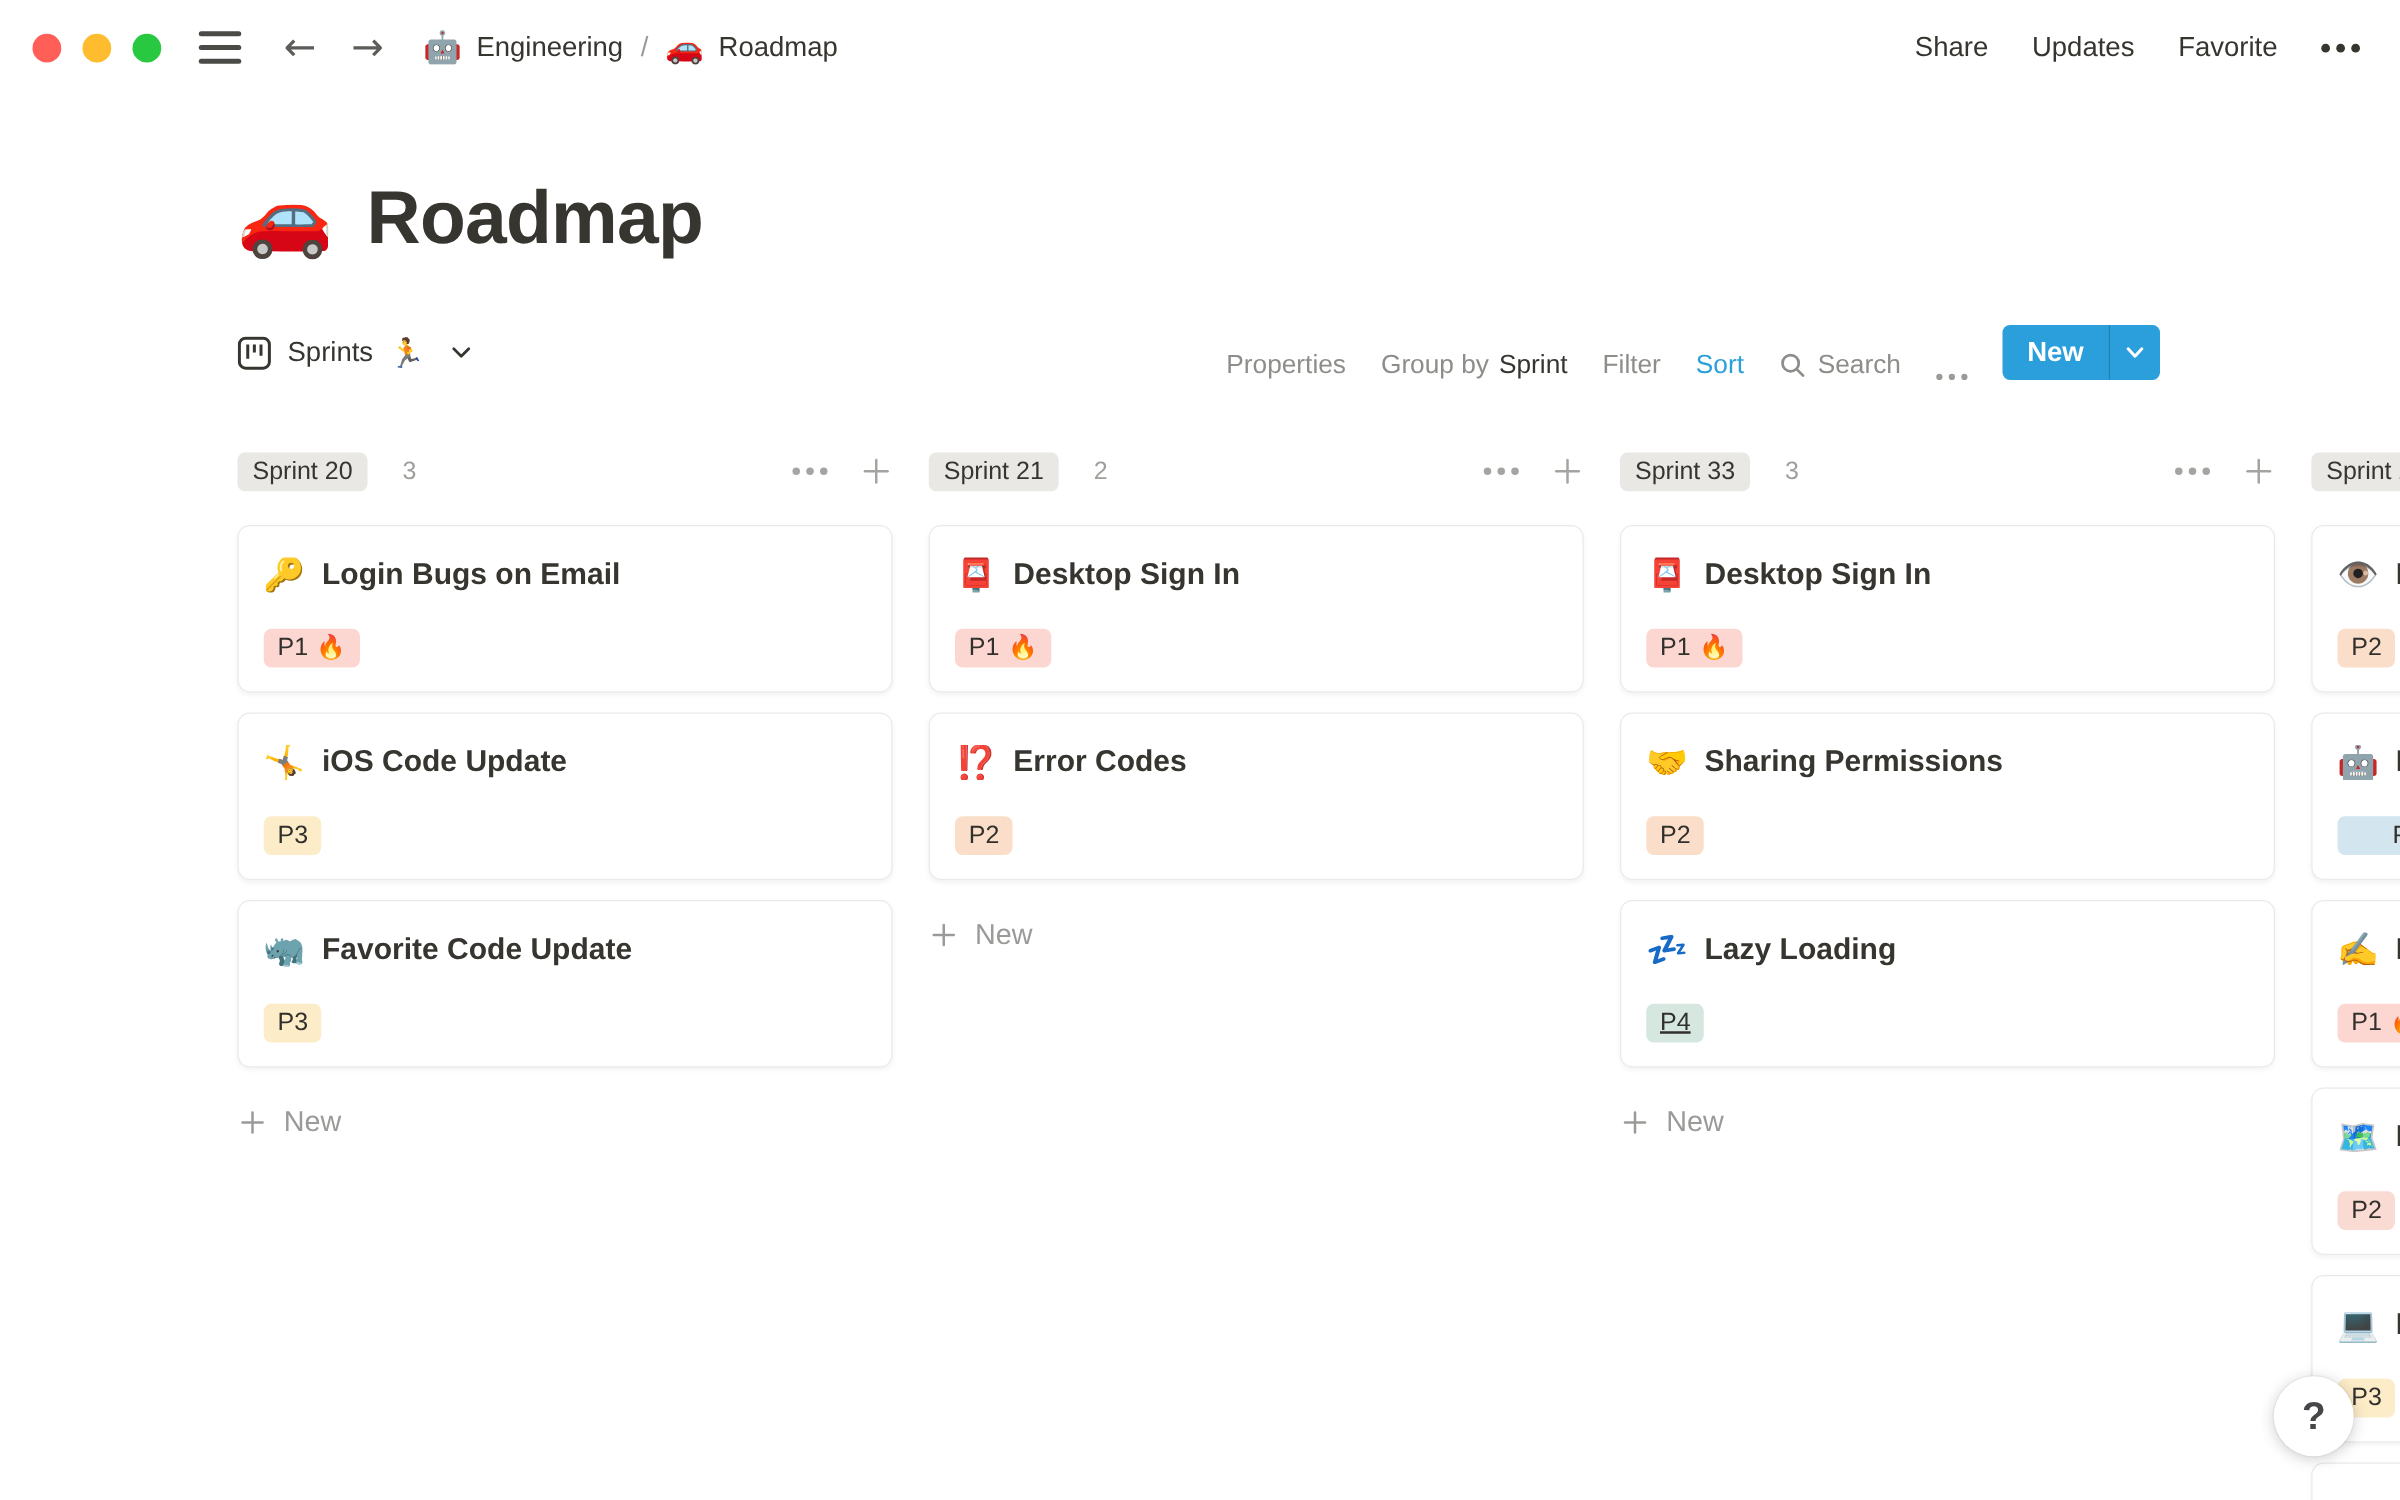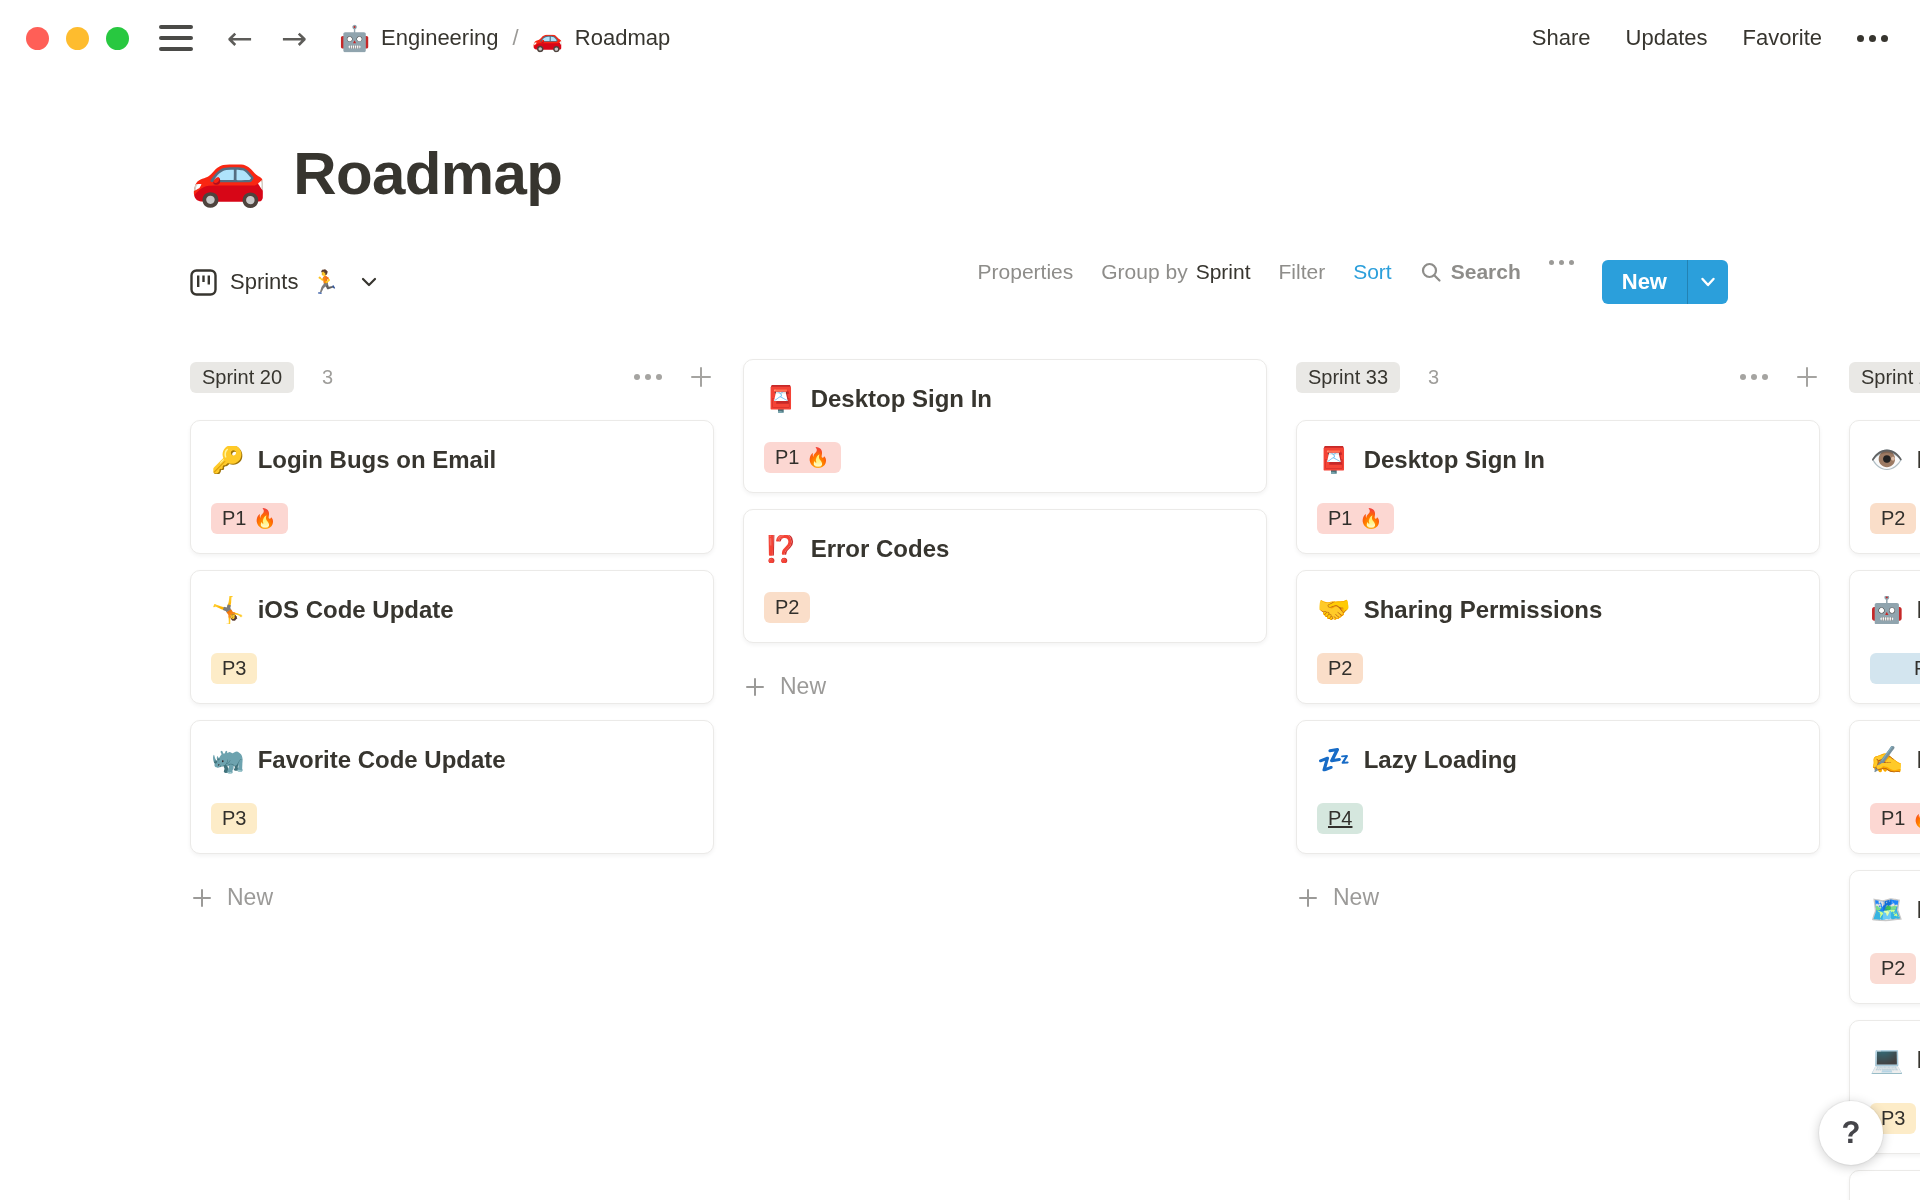--- a/index.html
+++ b/index.html
@@ -34,25 +34,25 @@
   .title-row { display:flex; align-items:center; gap:26px; margin:62px 0 0 190px; }
   .title-emoji { font-size:62px; line-height:1; }
   .page-title { font-size:60px; font-weight:700; letter-spacing:-0.6px; line-height:1.2; }
 
   
   .toolbar { display:flex; align-items:center; height:44px; margin:50px 0 0 190px; padding-right:192px; }
   .view-tab { display:flex; align-items:center; gap:13px; cursor:pointer; }
   .view-label { font-size:22px; font-weight:400; }
   .view-emoji { font-size:23px; line-height:1; }
   .tab-chevron { margin-left:6px; display:flex; }
-  .toolbar-right { margin-left:auto; display:flex; align-items:flex-start; gap:28px; font-size:21px; color:#8e8d8a; }
+  .toolbar-right { margin-left:auto; display:flex; align-items:flex-end; gap:28px; font-size:21px; color:#8e8d8a; }
   .tb-item { cursor:pointer; white-space:nowrap; }
   .groupby .gb-value { color:#37352f; margin-left:8px; }
   .tb-sort { color:var(--accent); }
-  .tb-search { display:flex; align-items:center; gap:9px;font-weight:bold; }
+  .tb-search { display:flex; align-items:center; gap:9px; }
   .dots-gray i { width:5px; height:5px; background:#9b9a97; }
   .new-btn { display:flex; align-items:stretch; height:44px; background:var(--accent); color:#fff; border-radius:6px; overflow:hidden; cursor:pointer; }
   .new-btn-main { display:flex; align-items:center; padding:0 20px; font-size:22px; font-weight:700; }
   .new-btn-divider { width:1px; background:rgba(0,0,0,0.18); }
   .new-btn-chevron { width:40px; display:flex; align-items:center; justify-content:center; }
 
   
   .board { display:flex; align-items:flex-start; gap:29px; margin:55px 0 0 190px; }
   .column { width:524px; flex:none; }
   .col-header { display:flex; align-items:center; height:36px; margin-bottom:25px; }
@@ -234,20 +234,37 @@
         <svg width="24" height="24" viewBox="0 0 24 24" fill="none" stroke="#9b9a98" stroke-width="2" stroke-linecap="round">
           <line x1="12" y1="4" x2="12" y2="20"></line>
               <line x1="4" y1="12" x2="20" y2="12"></line>
         </svg>
       </span>
       <span>New</span>
     </div>
   </div>
 
   <div class="column">
+    <div class="col-header">
+      <span class="col-pill">Sprint 21</span>
+      <span class="col-count">2</span>
+      <span class="col-actions">
+        <span class="dots dots-col">
+              <i></i>
+              <i></i>
+              <i></i>
+            </span>
+        <span class="icon-btn">
+          <svg width="26" height="26" viewBox="0 0 26 26" fill="none" stroke="#a5a4a1" stroke-width="2" stroke-linecap="round">
+            <line x1="13" y1="4" x2="13" y2="22"></line>
+                <line x1="4" y1="13" x2="22" y2="13"></line>
+          </svg>
+        </span>
+      </span>
+    </div>
     <div class="card-list">
   <div class="card">
     <div class="card-title-row">
       <span class="card-emoji">📮</span>
       <span>Desktop Sign In</span>
     </div>
     <span class="card-badge" style="background: rgb(252, 215, 210);">
       <span>P1</span>
       <span class="badge-emoji">🔥</span>
     </span>

